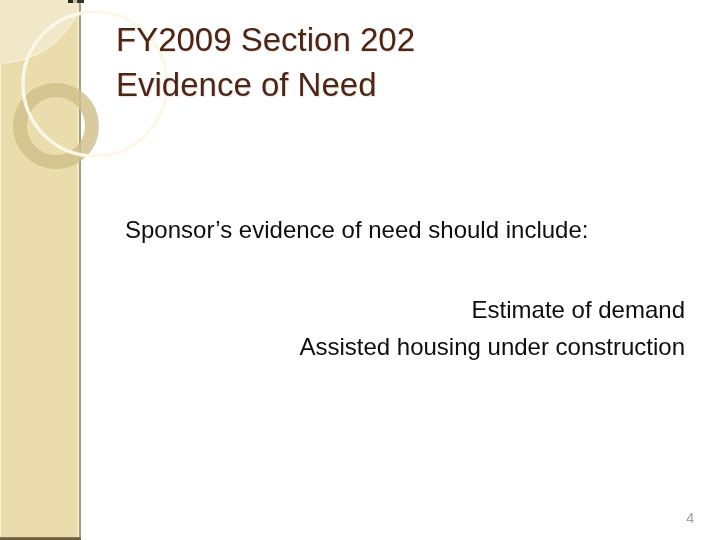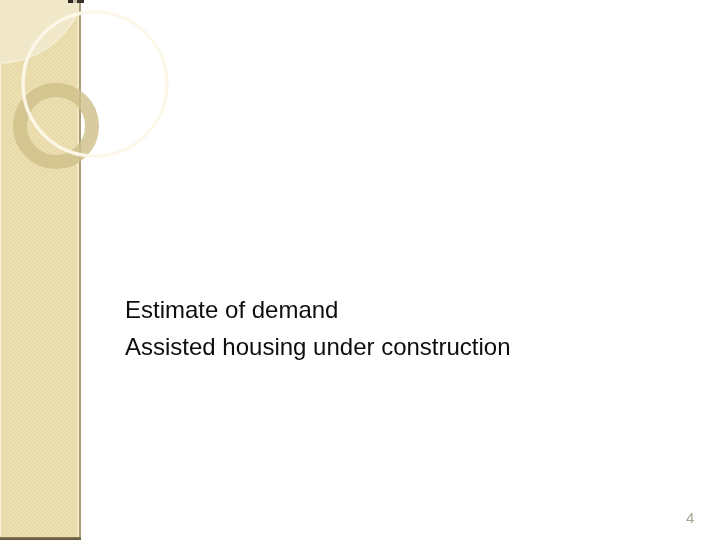--- a/index.html
+++ b/index.html
@@ -54,21 +54,21 @@
     position:absolute;left:125px;top:211px;margin:0;
     font-size:24px;line-height:37px;
     color:var(--body_text,#0E0E0E);
   }
   .bodylines{
     position:absolute;left:125px;top:291px;
     font-size:24px;line-height:37px;
     color:var(--body_text,#0E0E0E);
     width:560px;
   }
-  .bline{white-space:nowrap;}
+  .bline{white-space:nowrap;text-align:right;}
   .bline.indent{padding-left:18px;}
   
   .pagenum{
     position:absolute;left:686px;top:509px;
     font-size:15px;line-height:18px;letter-spacing:0.5px;
     color:var(--page_number,#A3A491);
   }
 </style>
 </head>
 <body>
@@ -85,21 +85,26 @@
       <g clip-path="url(#sclip)">
         <circle cx="-2" cy="-25" r="88" fill="#F0E8C9" stroke="#F6EFD7" stroke-width="1.5"></circle>
       </g>
       <circle cx="56" cy="126" r="36" fill="none" stroke="rgba(206,191,138,0.82)" stroke-width="14"></circle>
       <circle cx="95" cy="84" r="72" fill="none" stroke="rgba(252,248,232,0.95)" stroke-width="3.5"></circle>
     </svg>
     <div class="top-mark"></div>
     <div class="sidebar-bottom-edge"></div>
   </aside>
 
+  <h1 class="title">
+    <span>FY2009 Section 202</span>
+    <span>Evidence of Need</span>
+  </h1>
 
+  <p class="intro">Sponsor’s evidence of need should include:</p>
 
   <div class="bodylines">
     <div class="bline">Estimate of demand</div>
     <div class="bline">Assisted housing under construction</div>
   </div>
 
   <div class="pagenum">4</div>
 
 </div>
 

